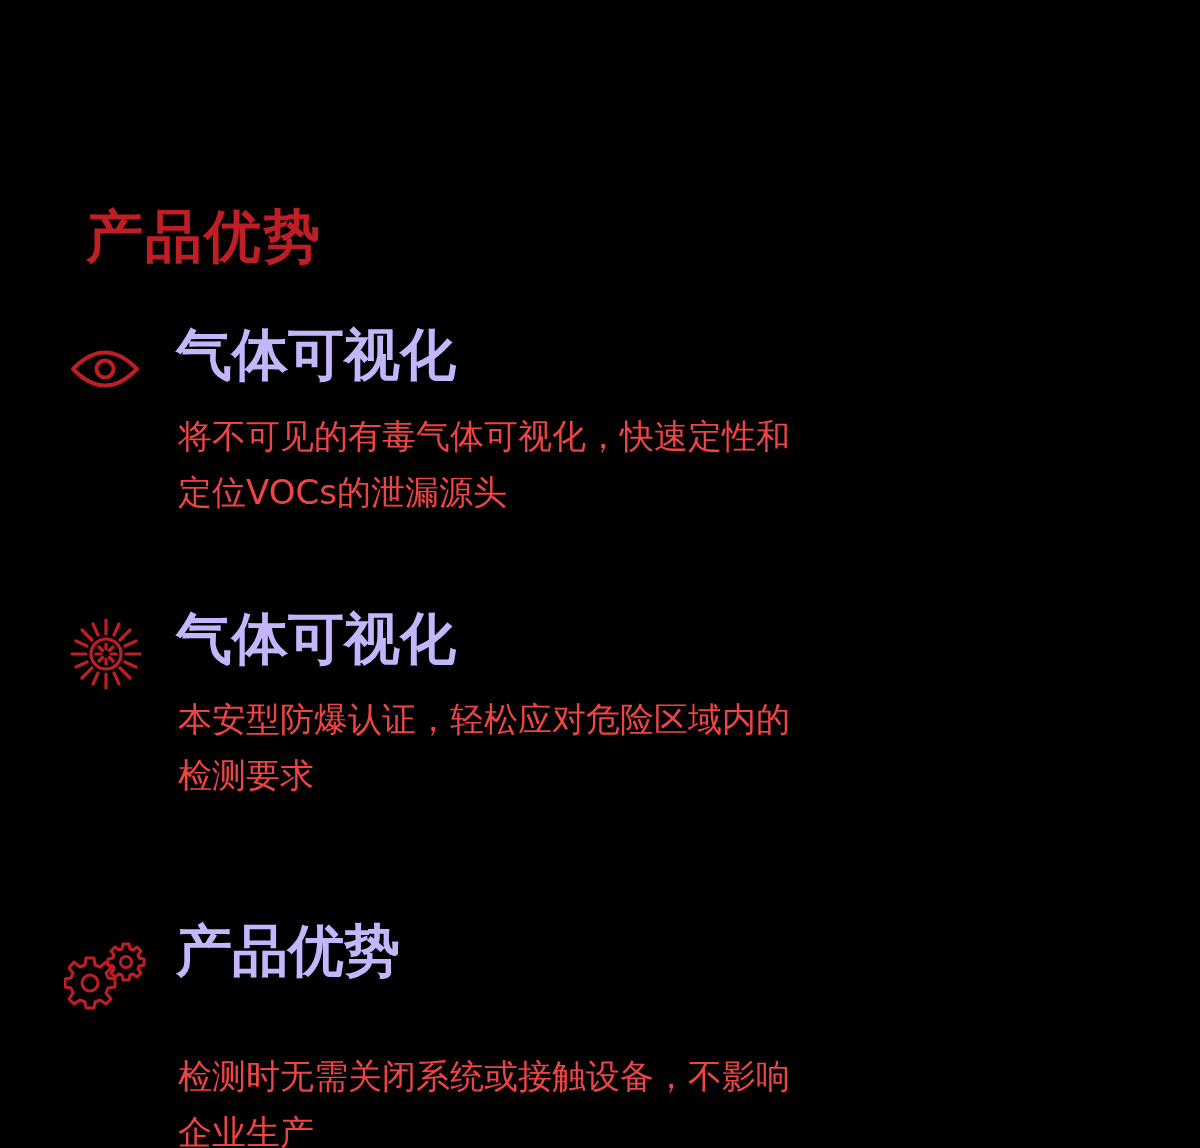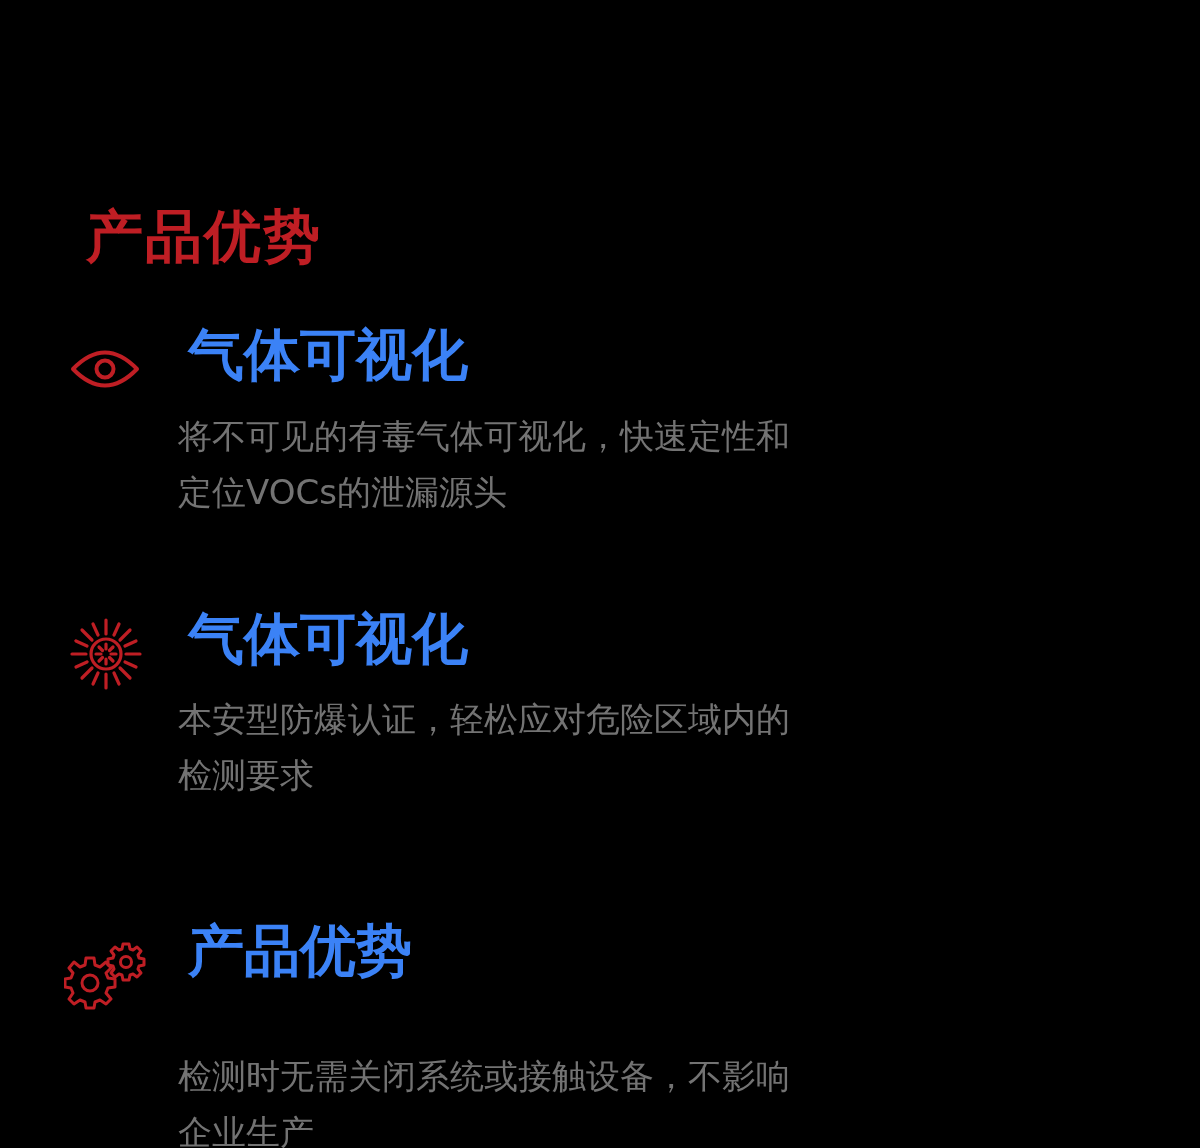--- a/index.html
+++ b/index.html
@@ -29,34 +29,34 @@
       position: absolute;
       left: 0;
       width: 1200px;
     }
     .feature-icon {
       position: absolute;
       display: block;
     }
     .feature-title {
       position: absolute;
-      left: 188px;
+      left: 176px;
       font-size: 56px;
       font-weight: 700;
       line-height: 70px;
-      color: #3b82f6;
+      color: #c4b5fd;
       white-space: nowrap;
     }
     .feature-desc {
       position: absolute;
       left: 178px;
       width: 640px;
       font-size: 34px;
       line-height: 56px;
-      color: #737373;
+      color: #ef4444;
       font-weight: 400;
     }
   </style>
 </head>
 <body>
 
 <div class="page-title">产品优势</div>
 
 <div class="feature" style="top:318px;">
   <svg class="feature-icon" style="left:70px; top:28px;" width="70" height="46" viewBox="0 0 70 46">

